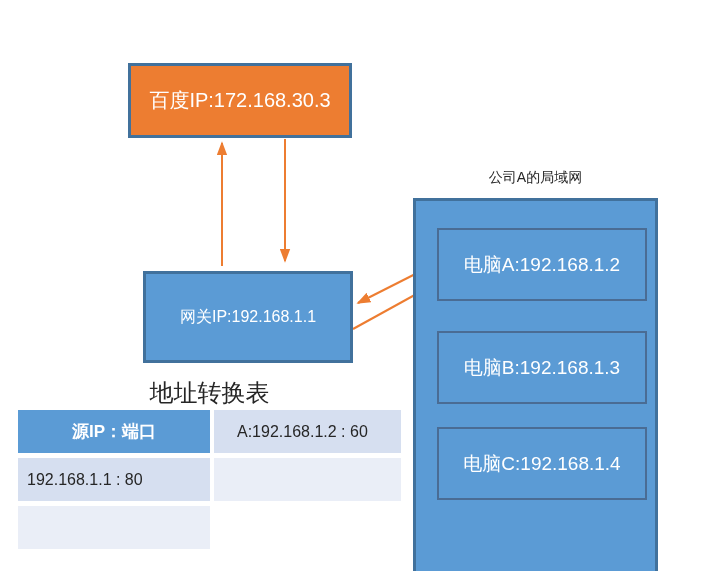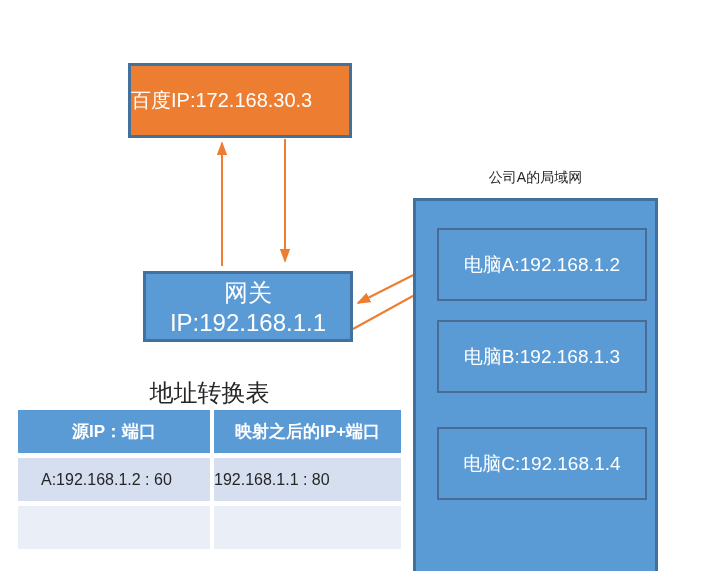--- a/index.html
+++ b/index.html
@@ -19,36 +19,36 @@
     left: 0; top: 0;
     width: 728px; height: 571px;
     pointer-events: none;
   }
   .arrow-line { stroke: #ED7D31; stroke-width: 2; fill: none; }
 
   .shape {
     position: absolute;
     display: flex;
     align-items: center;
-    justify-content: flex-start;
+    justify-content: center;
     text-align: center;
   }
 
   .baidu-box {
     left: 128px; top: 63px; width: 224px; height: 75px;
     background: #ED7D31;
     border: 3px solid #41719C;
     color: #ffffff; font-size: 20px;
   }
 
   .gateway-box {
-    left: 143px; top: 271px; width: 210px; height: 71px;
+    left: 143px; top: 271px; width: 210px; height: 92px;
     background: #5B9BD5;
     border: 3px solid #41719C;
-    color: #ffffff; font-size: 24px;
+    color: #ffffff; font-size: 16px;
   }
 
   .lan-title {
     position: absolute;
     left: 413px; top: 169px; width: 245px;
     text-align: center;
     color: #262626; font-size: 14px;
   }
 
   .lan-container {
@@ -60,21 +60,21 @@
 
   .pc-box {
     position: absolute;
     left: 21px; width: 210px; height: 73px;
     background: #5B9BD5;
     border: 2px solid #4A6C94;
     color: #ffffff; font-size: 19px;
     display: flex; align-items: center; justify-content: center;
   }
   .pc-a { top: 27px; }
-  .pc-b { top: 119px; }
+  .pc-b { top: 130px; }
   .pc-c { top: 226px; }
 
   .table-title {
     position: absolute;
     left: 18px; top: 377px; width: 383px;
     text-align: center;
     color: #262626; font-size: 24px;
   }
 
   .nat-table {
@@ -98,21 +98,21 @@
   }
   .cell-row1 {
     background: #D6DFF0;
     color: #262626;
     font-size: 16px;
   }
   .cell-row2 {
     background: #EAEEF7;
   }
   .pad-l { padding-left: 23px; }
-  .pad-s { }
+  .pad-s { padding-left: 9px; }
 </style>
 </head>
 <body>
 
 <div class="stage">
 
   <svg class="arrows-layer" viewBox="0 0 728 571" xmlns="http://www.w3.org/2000/svg">
     <defs>
       <marker id="arrowhead" viewBox="0 0 8 6" refX="7" refY="3" markerWidth="14" markerHeight="11" markerUnits="userSpaceOnUse" orient="auto">
         <path d="M0,0 L8,3 L0,6 Z" fill="#ED7D31"></path>
@@ -143,21 +143,20 @@
     </div>
     <div class="pc-box pc-c">
       <span>电脑C:192.168.1.4</span>
     </div>
   </div>
 
   <div class="table-title">地址转换表</div>
 
   <div class="nat-table">
     <div class="cell cell-header">源IP：端口</div>
-    <div class="cell cell-header">映射之后的IP+端口</div>
 
     <div class="cell cell-row1 pad-l">A:192.168.1.2 : 60</div>
     <div class="cell cell-row1 pad-s">192.168.1.1 : 80</div>
 
     <div class="cell cell-row2 pad-l"></div>
     <div class="cell cell-row2 pad-s"></div>
   </div>
 
 </div>
 

